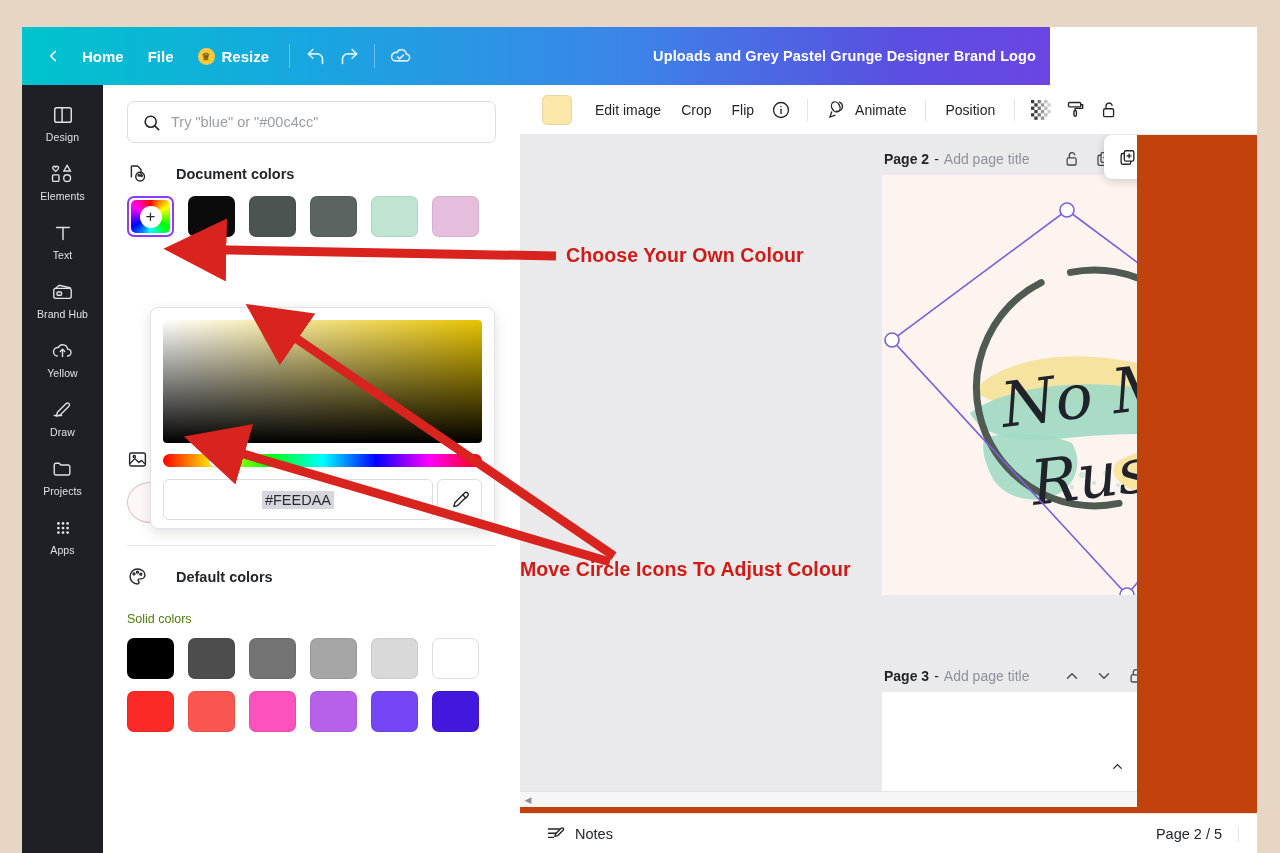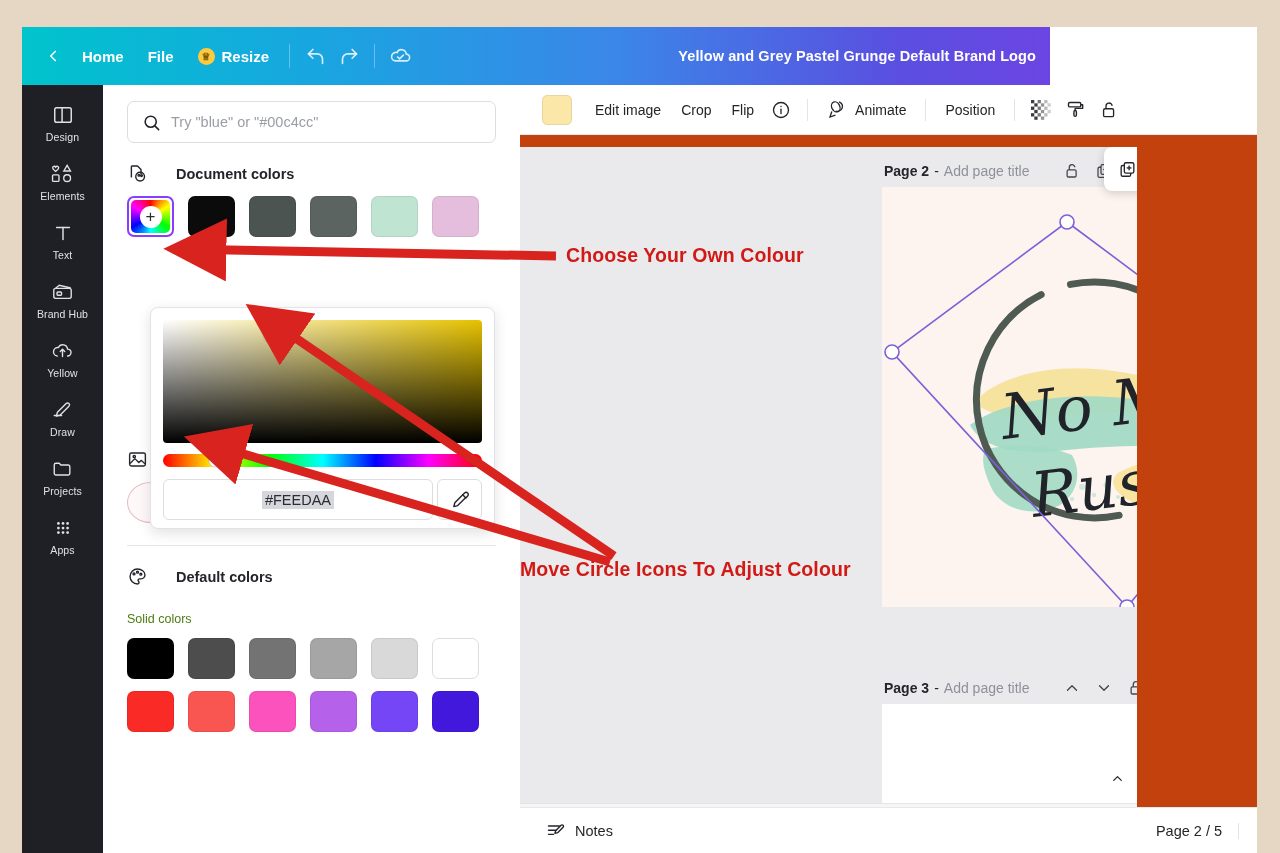--- a/index.html
+++ b/index.html
@@ -176,21 +176,21 @@
     cursor: pointer; white-space: nowrap; display:flex; align-items:center; gap:7px;
   }
   .tool-sep { width: 1px; height: 22px; background: #e3e4e8; margin: 0 8px; }
   .tool-icon {
     width: 32px; height: 32px; display: flex; align-items: center;
     justify-content: center; cursor: pointer; border-radius: 5px;
   }
 
   .canvas-scroll {
     position: absolute; left: 0; top: 50px; width: 617px; height: 672px;
-    background: #eaeaec; overflow: hidden; margin-top: 12px;
+    background: #eaeaec; overflow: hidden;
   }
   .page-block { position: absolute; }
   .page-head {
     height: 32px; display: flex; align-items: center; gap: 0;
     font-size: 14px; padding-left: 2px;
   }
   .page-num { font-weight: bold; color: #24252a; }
   .page-sep { color: #24252a; margin: 0 5px; }
   .page-title-ph { color: #8e9199; cursor: text; }
   .page-head-icons { display: flex; align-items: center; gap: 2px; margin-left: 28px; }
@@ -227,21 +227,21 @@
     display: flex; align-items: center;
   }
   .hscroll-arrow { width: 16px; text-align: center; font-size: 9px; color: #8e9199; cursor: pointer; }
   .collapse-tab {
     position: absolute; left: 560px; bottom: 30px; width: 74px; height: 22px;
     background: #fff; border-radius: 9px 9px 0 0; display: flex;
     align-items: center; justify-content: center; cursor: pointer; z-index: 8;
   }
 
   .bottombar {
-    position: absolute; left: 0; bottom: 0; width: 737px; height: 46px;
+    position: absolute; left: 0; bottom: 0; width: 737px; height: 40px;
     background: #fff; border-top: 1px solid #e8e9ec;
     display: flex; align-items: center; padding: 0 18px;
   }
   .notes-btn {
     display: flex; align-items: center; gap: 9px; font-size: 14.5px;
     color: #24252a; cursor: pointer; padding: 6px 8px; border-radius: 5px;
   }
   .page-count {
     margin-left: auto; font-size: 14.5px; color: #24252a; font-weight: 500;
     padding-right: 16px; border-right: 1px solid #e3e4e8; cursor: pointer;
@@ -288,21 +288,21 @@
           <path d="M4 20v-5a6 6 0 0 1 6-6h10"></path>
         </svg>
     </div>
     <div class="tb-sep"></div>
     <div class="tb-icon">
       <svg width="23" height="23" viewBox="0 0 24 24" fill="none" stroke="currentColor" stroke-width="1.7" stroke-linecap="round" stroke-linejoin="round">
           <path d="M18 16.5a3.5 3.5 0 0 0 0-7 5 5 0 0 0-9.6-1.6A4 4 0 0 0 6 16.5z"></path>
           <polyline points="9 12.5 11 14.5 15 10.5"></polyline>
         </svg>
     </div>
-    <div class="tb-title">Yellow and Grey Pastel Grunge Default Brand Logo</div>
+    <div class="tb-title">Uploads and Grey Pastel Grunge Designer Brand Logo</div>
   </div>
 
   <div class="rail">
     <div class="rail-item">
       <svg width="22" height="22" viewBox="0 0 24 24" fill="none" stroke="currentColor" stroke-width="1.6">
           <rect x="3" y="4" width="18" height="16" rx="2"></rect>
           <line x1="11" y1="4" x2="11" y2="20"></line>
         </svg>
       <span class="rail-label">Design</span>
     </div>

